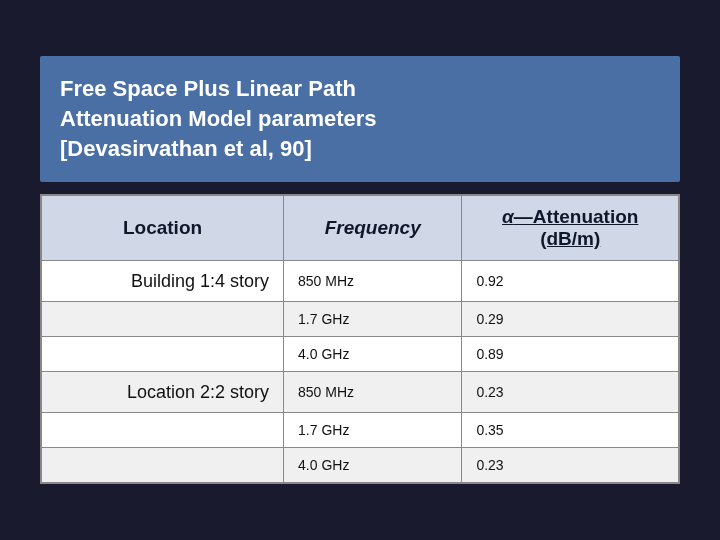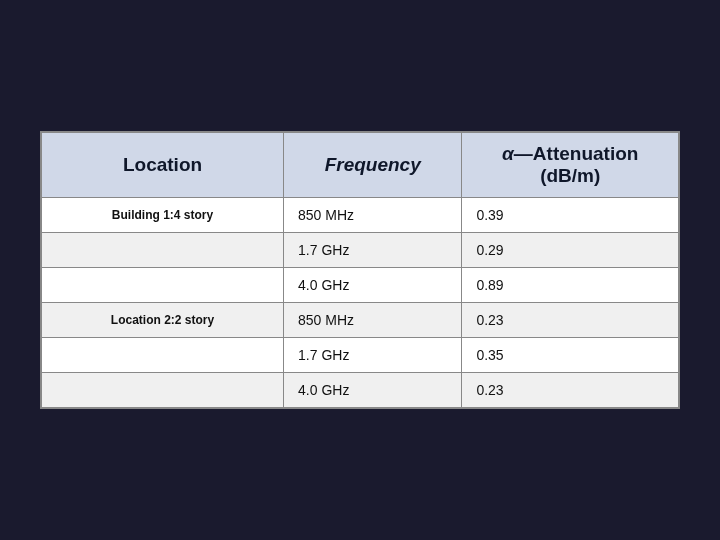--- a/index.html
+++ b/index.html
@@ -63,78 +63,86 @@
       width: 38%;
     }
 
     thead th.mid-header {
       width: 28%;
       font-style: italic;
     }
 
     thead th.right-header {
       width: 34%;
+      text-decoration: underline;
     }
 
     tbody tr {
       background: #ffffff;
     }
 
     tbody tr:nth-child(even) {
       background: #f0f0f0;
     }
 
     tbody td {
       border: 1px solid #888;
       padding: 9px 14px;
       font-size: 14px;
       color: #111;
     }
 
     tbody td.location-cell {
-      text-align: center;
-      font-size: 12px;
-      font-weight: bold;
+      text-align: right;
+      font-size: 18px;
+      font-weight: normal;
       vertical-align: top;
       padding-top: 10px;
     }
 
     .alpha {
       font-style: italic;
     }
 
     .em-dash {
       font-style: normal;
     }
   </style>
 </head>
 <body>
 
 <div class="slide">
+  <div class="title-box">
+    <div class="title-text">
+      <span>Free Space Plus Linear Path</span><br>
+      <span>Attenuation Model parameters</span><br>
+      <span>[Devasirvathan et al, 90]</span>
+    </div>
+  </div>
 
   <div class="table-wrapper">
     <table>
       <thead>
         <tr>
           <th class="left-header">
             <span>Location</span>
           </th>
           <th class="mid-header">
             <span>Frequency</span>
           </th>
           <th class="right-header">
             <span class="alpha">α</span><span class="em-dash">—Attenuation<br>(dB/m)</span>
           </th>
         </tr>
       </thead>
       <tbody id="table-body">
       <tr>
             <td class="location-cell">Building 1:4 story</td>
             <td>850 MHz</td>
-            <td>0.39</td>
+            <td>0.92</td>
           </tr>
           <tr>
             <td class="location-cell"></td>
             <td>1.7 GHz</td>
             <td>0.29</td>
           </tr>
           <tr>
             <td class="location-cell"></td>
             <td>4.0 GHz</td>
             <td>0.89</td>

